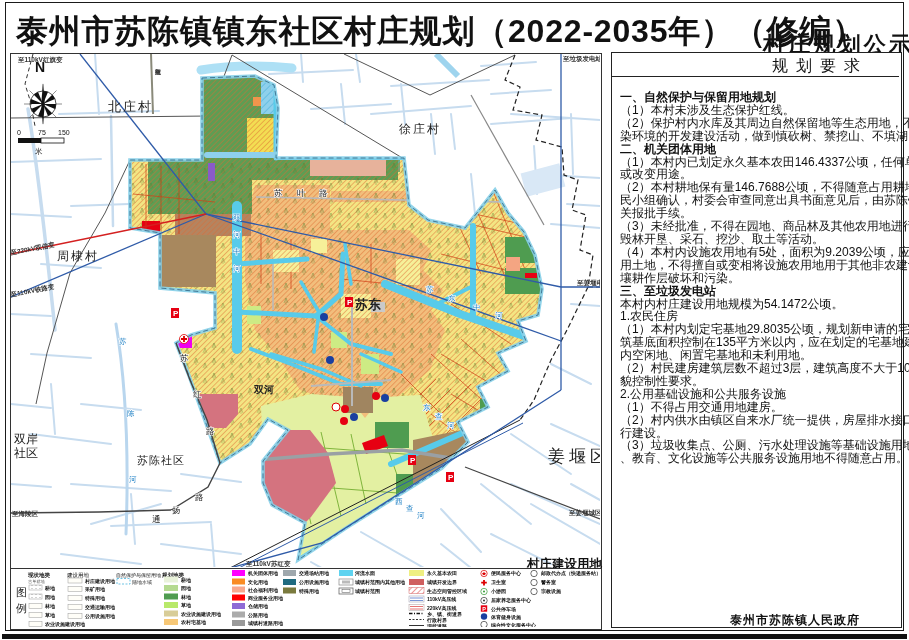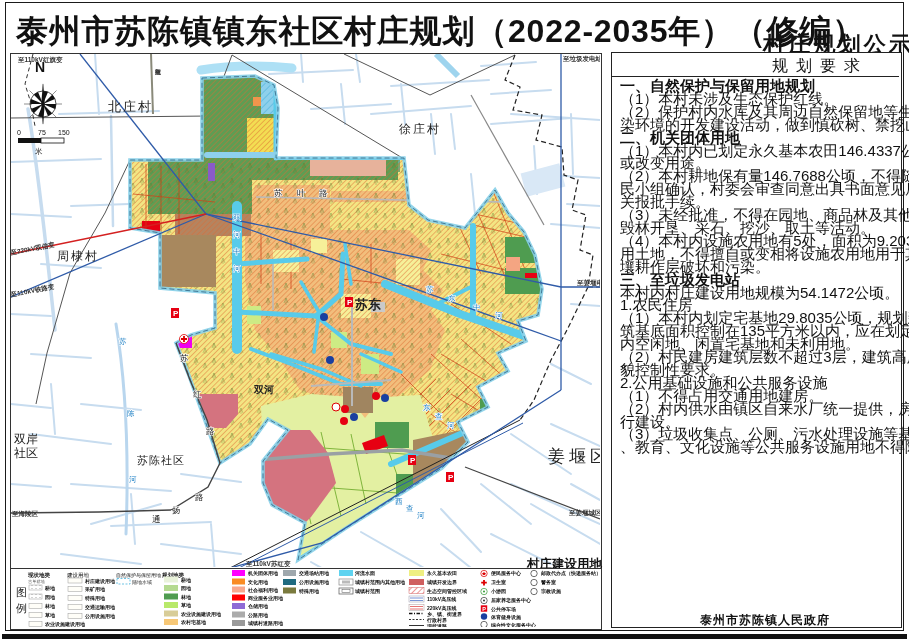--- a/index.html
+++ b/index.html
@@ -563,21 +563,21 @@
 <text x="530" y="24">宗教设施</text>
 </g>
 </svg>
 </div>
 
 <div class="abs" style="left:611px;top:52px;width:289px;height:574px;border:1.5px solid #222;background:#fff;"></div>
 
 <div class="abs" style="left:633px;top:56px;width:286px;text-align:center;font-size:16px;font-weight:normal;letter-spacing:8px;color:#111;margin-left:44px;">规划要求</div>
 <div class="abs" style="left:612px;top:76px;width:287px;height:0;border-top:1.2px solid #222;"></div>
 
-<div id="ptext" class="abs" style="left:620px;top:80px;width:274px;font-size:15px;line-height:12.9px;color:#111;white-space:nowrap;"><b>一、自然保护与保留用地规划</b><br>
+<div id="ptext" class="abs" style="left:620px;top:91px;width:274px;font-size:12px;line-height:12.9px;color:#111;white-space:nowrap;"><b>一、自然保护与保留用地规划</b><br>
 （1）本村未涉及生态保护红线。<br>
 （2）保护村内水库及其周边自然保留地等生态用地，不得进行破坏生态景观，污<br>
 染环境的开发建设活动，做到慎砍树、禁挖山、不填湖。<br>
 <b>二、机关团体用地</b><br>
 （1）本村内已划定永久基本农田146.4337公顷，任何单位和个人不得擅自占用<br>
 或改变用途。<br>
 （2）本村耕地保有量146.7688公顷，不得随意占用耕地；确实占用的，应经村<br>
 民小组确认，村委会审查同意出具书面意见后，由苏陈镇人民政府按程序办理相<br>
 关报批手续。<br>
 （3）未经批准，不得在园地、商品林及其他农用地进行非农建设活动，不得进行<br>
@@ -593,14 +593,14 @@
 内空闲地、闲置宅基地和未利用地。<br>
 （2）村民建房建筑层数不超过3层，建筑高度不大于10米，符合村庄整体景观风<br>
 貌控制性要求。<br>
 2.公用基础设施和公共服务设施<br>
 （1）不得占用交通用地建房。<br>
 （2）村内供水由镇区自来水厂统一提供，房屋排水接口需由村民小组确认后再进<br>
 行建设。<br>
 （3）垃圾收集点、公厕、污水处理设施等基础设施用地及村委会、卫生室、养老<br>
 、教育、文化设施等公共服务设施用地不得随意占用。</div>
 
-<div class="abs" style="left:700px;top:612px;width:190px;text-align:left;font-size:12px;font-weight:bold;color:#111;letter-spacing:1px;">泰州市苏陈镇人民政府</div>
+<div class="abs" style="left:700px;top:612px;width:190px;text-align:center;font-size:12px;font-weight:bold;color:#111;letter-spacing:1px;">泰州市苏陈镇人民政府</div>
 </div>
 
 </body></html>

